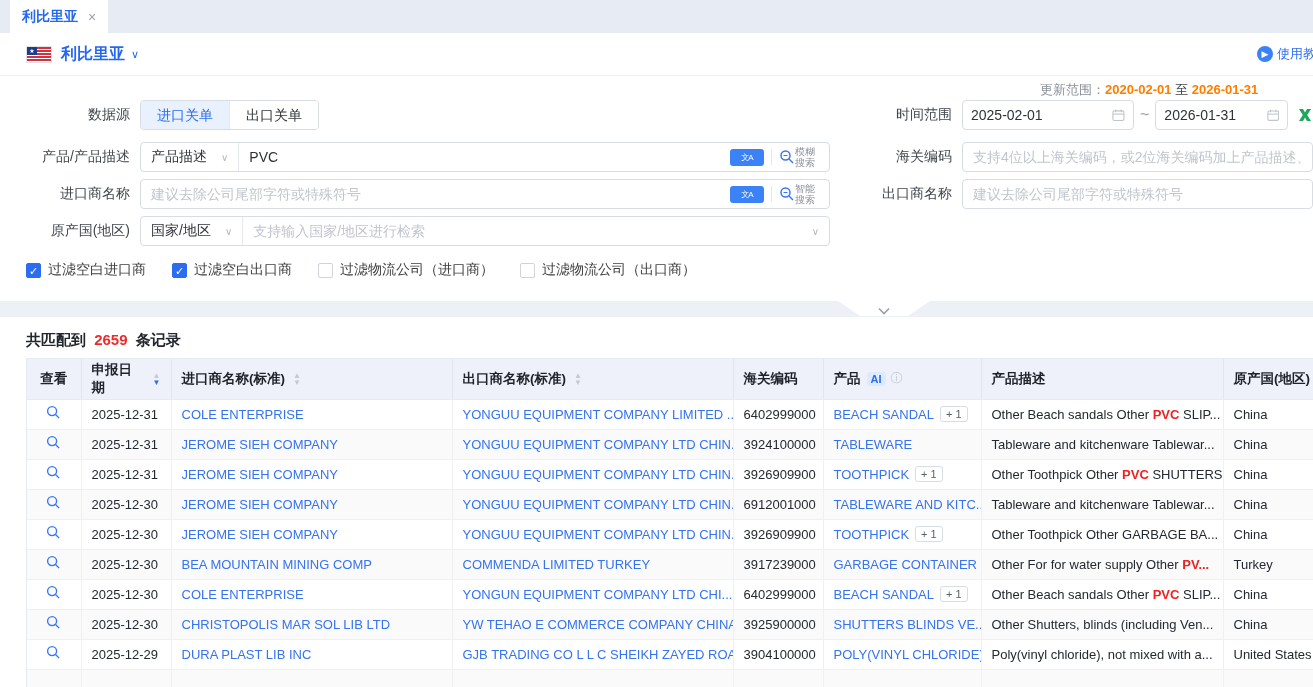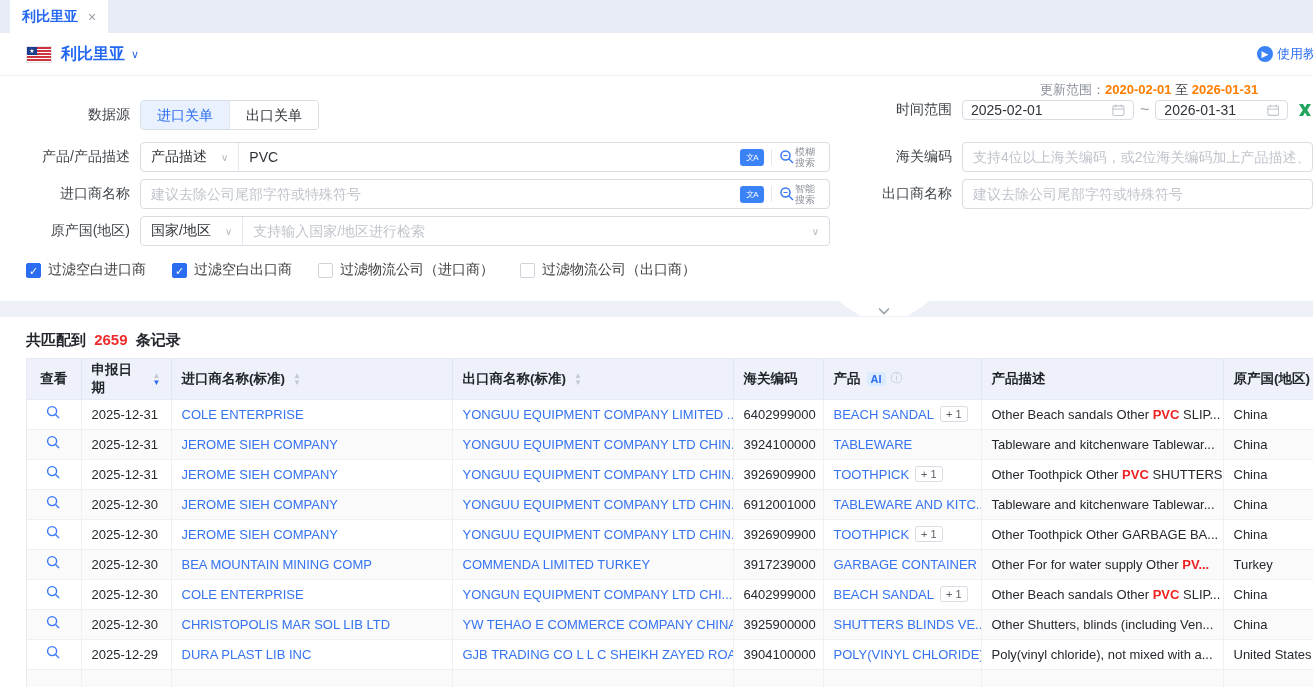--- a/index.html
+++ b/index.html
@@ -42,29 +42,29 @@
   
   .ibox { display:flex; align-items:center; border:1px solid #d8dce3; border-radius:4px; height:30px;
     background:#fff; overflow:hidden; }
   .ibox .sel { display:flex; align-items:center; gap:14px; padding:0 10px; font-size:14px; color:#2f3338;
     border-right:1px solid #e4e7ee; height:100%; cursor:pointer; white-space:nowrap; }
   .sel-caret, .dd-caret { color:#b3b8c2; font-size:10px; }
   .ibox input { border:none; outline:none; flex:1; font-size:14px; color:#2f3338; padding:0 10px;
     min-width:0; background:transparent; font-family:inherit; }
   .ibox input::placeholder { color:#c0c4cc; }
   .tool-zone { display:flex; align-items:center; gap:7px; padding:0 8px; height:100%; flex:0 0 auto; }
-  .trans-icon { width:24px; height:17px; background:#3b82f6; border-radius:3px; color:#fff; font-size:8px;
+  .trans-icon { width:34px; height:17px; background:#3b82f6; border-radius:3px; color:#fff; font-size:8px;
     line-height:17px; text-align:center; letter-spacing:-1px; cursor:pointer; }
   .vdiv { width:1px; height:16px; background:#e4e7ee; }
   .search-mode { display:flex; align-items:center; gap:0; cursor:pointer; }
   .search-mode-txt { width:26px; font-size:10px; line-height:11px; color:#8a9099; }
   .dd-caret-right { margin-left:auto; padding-right:10px; }
 
   
-  .dbox { display:flex; align-items:center; border:1px solid #d8dce3; border-radius:4px; height:20px;
+  .dbox { display:flex; align-items:center; border:1px solid #d8dce3; border-radius:4px; height:30px;
     background:#fff; padding:0 8px; }
   .dbox input { border:none; outline:none; font-size:14px; color:#2f3338; width:100%; min-width:0;
     font-family:inherit; background:transparent; }
   .tilde { color:#9aa0a8; margin:0 6px; }
   .update-range { position:absolute; top:48px; left:1040px; font-size:13px; color:#8a8f99; }
   .update-range b { color:#ff7d00; }
   .update-range .zhi { color:#41464c; font-weight:normal; }
   .excel-icon { margin-left:8px; flex:0 0 auto; cursor:pointer; }
 
   

